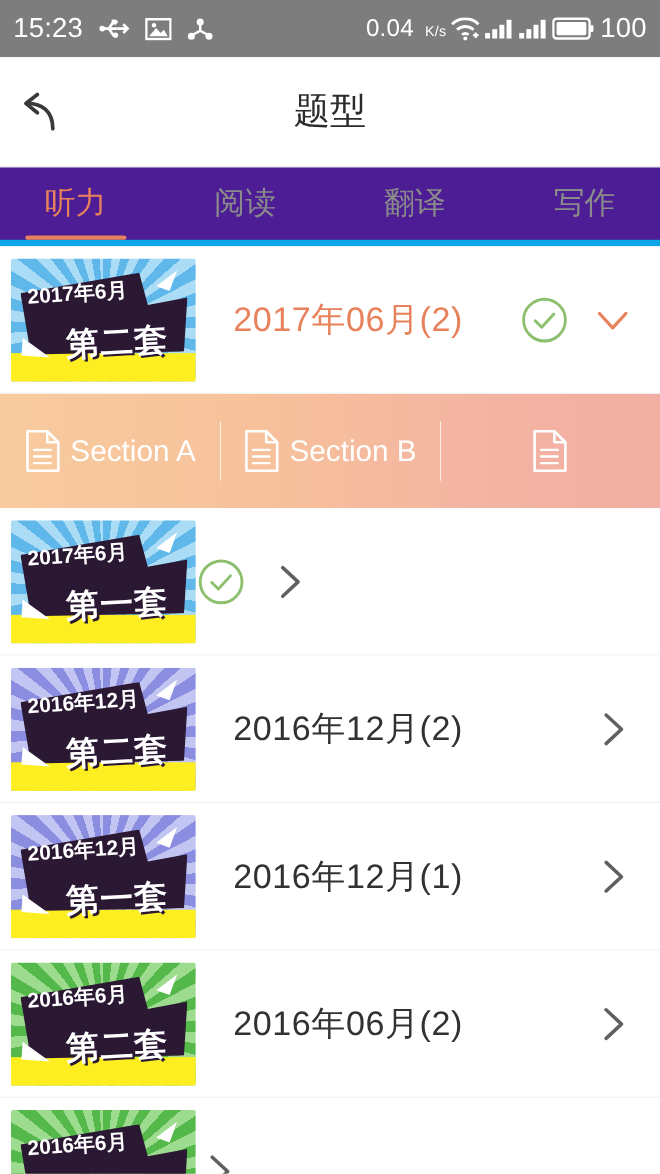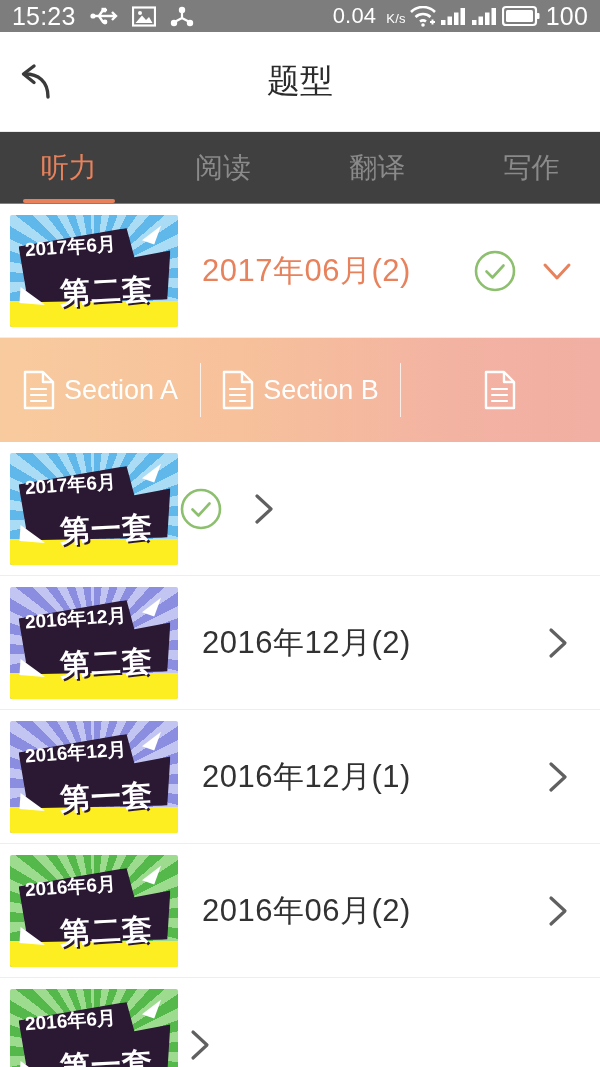--- a/index.html
+++ b/index.html
@@ -6,21 +6,21 @@
   html, body {
     width:600px; height:1067px;
     background:#ffffff;
     font-family:"Liberation Sans","DejaVu Sans",sans-serif;
     overflow:hidden;
   }
   #app { position:relative; width:600px; height:1067px; background:#fff; }
 
   
   .statusbar{
-    height:32px; background:#7d7d7d; color:#ffffff;
+    height:52px; background:#7d7d7d; color:#ffffff;
     display:flex; align-items:center; padding:4px 12px;
     font-size:23px; letter-spacing:.2px;
   }
   .sb-time{ font-size:25px; margin-right:14px; }
   .sb-left-icons{ display:flex; align-items:center; gap:14px; }
   .sb-spacer{ flex:1; }
   .sb-right{ display:flex; align-items:center; gap:3px; }
   .sb-speed{ font-size:22px; display:flex; align-items:baseline; }
   .sb-speed .unit{ font-size:13px; margin-left:10px; }
   .sb-batt-num{ font-size:25px; margin-left:3px; }
@@ -36,22 +36,22 @@
     width:74px; height:88px; display:flex; align-items:center;
     justify-content:center; cursor:pointer;
   }
   .page-title{
     position:absolute; left:0; right:0; text-align:center;
     font-size:33px; color:#2b2b2b; pointer-events:none;
   }
 
   
   .tabs{
-    height:72px; background:#404040; display:flex;
-    border-bottom:1px solid #0ea5e9;
+    height:72px; background:#4c1d95; display:flex;
+    border-bottom:6px solid #0ea5e9;
     gap:17px;
   }
   .tab{
     flex:1; display:flex; align-items:center; justify-content:center;
     position:relative; font-size:28px; color:#8a8a8a; cursor:pointer;
   }
   .tab.active{ color:#e8825c; }
   .tab.active::after{
     content:""; position:absolute; left:50%; transform:translateX(-50%);
     bottom:0; width:92px; height:4px; background:#e8825c; border-radius:2px;
@@ -100,21 +100,21 @@
     border-style:solid; border-color:transparent;
   }
   .spark.a{ right:12%; top:8%;
     border-width:0 0 20px 13px; border-bottom-color:#ffffff;
     transform:rotate(20deg); }
   .spark.b{ left:6%; bottom:20%;
     border-width:16px 0 0 26px; border-left-color:#ffffff;
     transform:rotate(4deg); }
 
   .row-title{
-    flex:1; padding-left:24px; font-size:31px; color:#323232;
+    flex:1; padding-left:34px; font-size:31px; color:#323232;
     letter-spacing:.5px;
   }
   .row.selected .row-title{ color:#e8825c; }
   .row-right{ display:flex; align-items:center; gap:18px; }
 
   
   .sections{
     height:104px; display:flex; align-items:center;
     background:linear-gradient(to right,#f8cb9e 0%,#f7c19b 40%,#f3b3a2 75%,#f1aea2 100%);
   }

